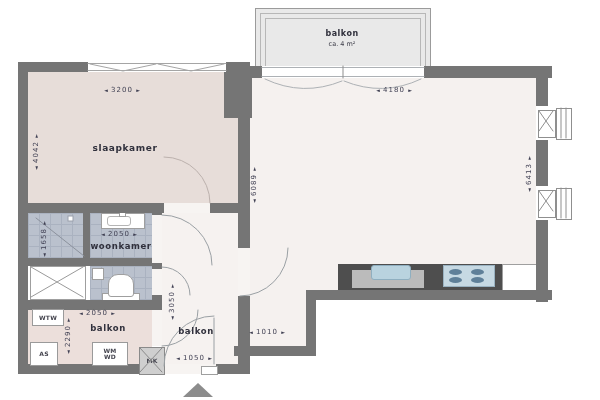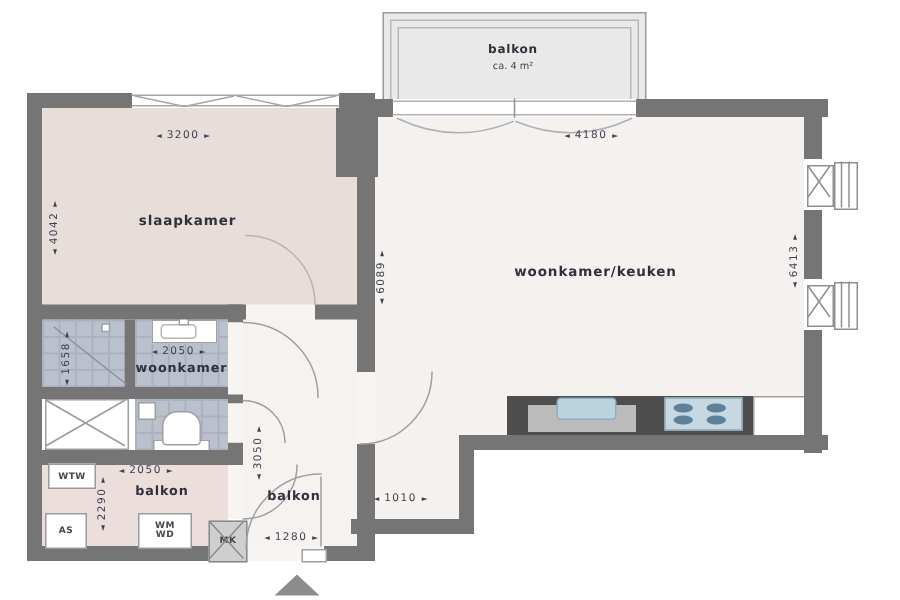--- a/index.html
+++ b/index.html
@@ -179,21 +179,20 @@
       <line x1="561" y1="108" x2="561" y2="138"></line>
       <line x1="566" y1="108" x2="566" y2="138"></line>
       <line x1="539" y1="191" x2="553" y2="211"></line>
       <line x1="539" y1="211" x2="553" y2="191"></line>
       <line x1="561" y1="188" x2="561" y2="218"></line>
       <line x1="566" y1="188" x2="566" y2="218"></line>
     </g>
   </svg>
 
   <div class="room-label" style="left:125px;top:148px;">slaapkamer</div>
-  <div class="room-label" style="left:397px;top:182px;">woonkamer/keuken</div>
   <div class="room-label" style="left:121px;top:246px;font-size:8.5px;">woonkamer</div>
   <div class="room-label" style="left:108px;top:328px;font-size:8.5px;">balkon</div>
   <div class="room-label" style="left:196px;top:331px;font-size:8.5px;">balkon</div>
 
   <div class="dim" style="left:122px;top:90px;">
     <span class="arr">◄</span> <span>3200</span> <span class="arr">►</span>
   </div>
   <div class="dim" style="left:394px;top:90px;">
     <span class="arr">◄</span> <span>4180</span> <span class="arr">►</span>
   </div>
@@ -215,19 +214,19 @@
   <div class="dim" style="left:97px;top:313px;">
     <span class="arr">◄</span> <span>2050</span> <span class="arr">►</span>
   </div>
   <div class="dim v" style="left:68px;top:336px;">
     <span class="arr">◄</span> <span>2290</span> <span class="arr">►</span>
   </div>
   <div class="dim v" style="left:172px;top:302px;">
     <span class="arr">◄</span> <span>3050</span> <span class="arr">►</span>
   </div>
   <div class="dim" style="left:194px;top:358px;">
-    <span class="arr">◄</span> <span>1280</span> <span class="arr">►</span>
+    <span class="arr">◄</span> <span>1050</span> <span class="arr">►</span>
   </div>
   <div class="dim" style="left:267px;top:332px;">
     <span class="arr">◄</span> <span>1010</span> <span class="arr">►</span>
   </div>
 
 </div>
 
 </body></html>

